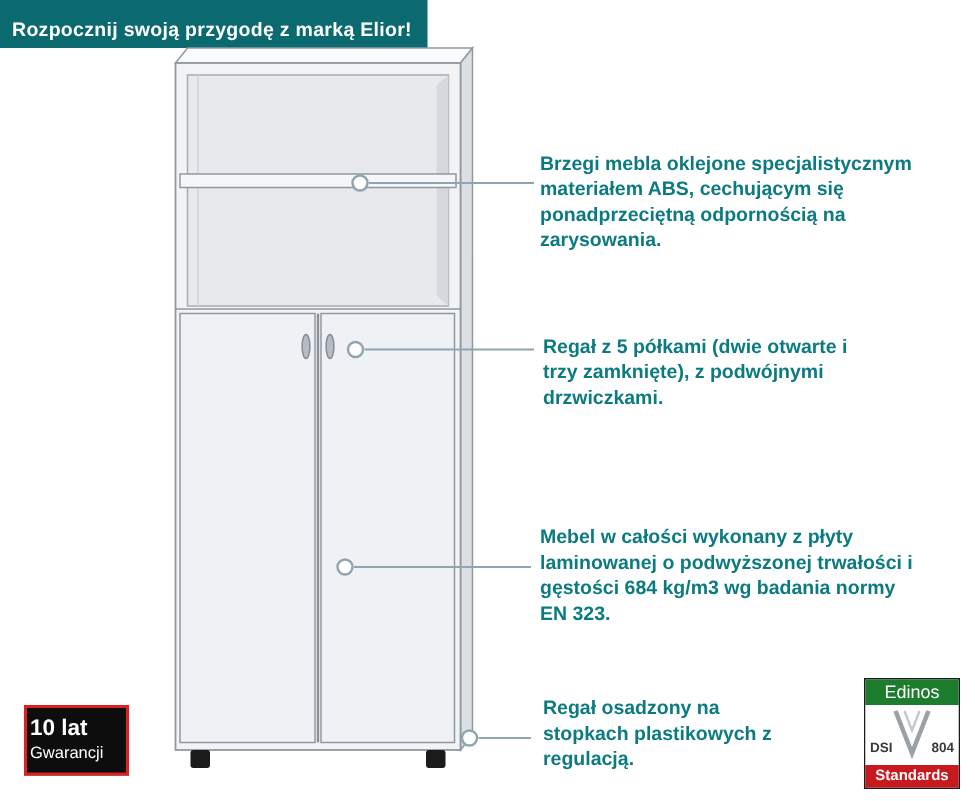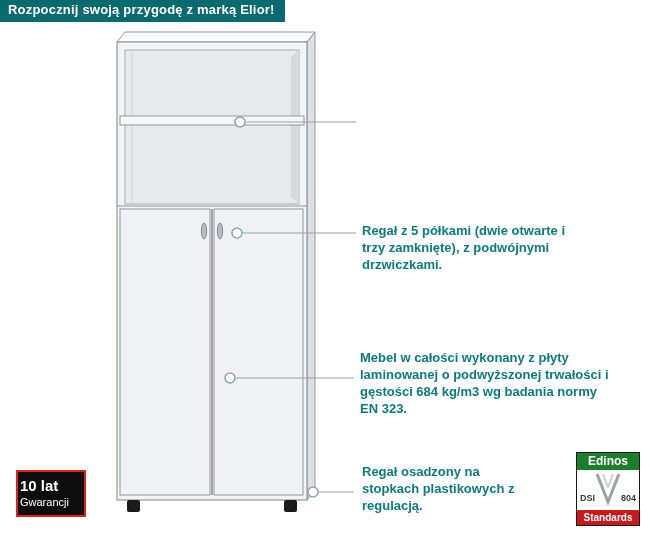--- a/index.html
+++ b/index.html
@@ -3,21 +3,21 @@
 <meta charset="utf-8">
 <style>
   html,body{margin:0;padding:0;background:#ffffff;}
   #canvas{
     position:relative;width:650px;height:534px;overflow:hidden;background:#ffffff;
     font-family:"Liberation Sans", sans-serif;
   }
   
   .banner{
     position:absolute;left:0;top:0;background:#0a6a70;color:#ffffff;
-    font-size:13px;font-weight:bold;padding:2px 10px 5px 8px;letter-spacing:.2px;
+    font-size:13px;font-weight:bold;padding:12px 10px 5px 8px;letter-spacing:.2px;
     white-space:nowrap;
   }
   
   .logo{position:absolute;left:476px;top:10px;display:flex;align-items:center;}
   .logo .brand{
     font-family:"Liberation Serif", serif;font-weight:bold;font-size:35px;
     color:#141414;letter-spacing:1px;margin-left:9px;margin-top:6px;
   }
   
   .callout{
@@ -30,21 +30,21 @@
     position:absolute;left:16px;top:470px;width:62px;background:#0d0d0d;
     border:2px solid #e01f1f;color:#ffffff;padding:5px 2px 6px;
   }
   .warranty .l1{font-size:15px;font-weight:bold;line-height:18px;}
   .warranty .l2{font-size:11px;font-weight:normal;line-height:14px;}
   
   .edinos{
     position:absolute;left:576px;top:452px;width:62px;border:1px solid #1b1b1b;
     background:#ffffff;display:flex;flex-direction:column;
   }
-  .edinos .head{background:#1c7e2d;color:#fff;font-size:12px;font-weight:bold;
+  .edinos .head{background:#1c7e2d;color:#fff;font-size:12px;font-weight:normal;
     text-align:center;line-height:17px;height:17px;}
   .edinos .body{position:relative;height:40px;background:#fff;}
   .edinos .code{position:absolute;bottom:7px;font-size:9px;font-weight:bold;color:#3a3a3a;}
   .edinos .code.left{left:3px;}
   .edinos .code.right{right:3px;}
   .edinos .foot{background:#c8191e;color:#fff;font-size:10px;font-weight:bold;
     text-align:center;line-height:15px;height:15px;}
 </style>
 </head>
 <body>
@@ -84,20 +84,21 @@
     <line x1="246" y1="122" x2="356" y2="122" stroke="#8fa6ae" stroke-width="1.2"></line>
     <circle cx="240" cy="122" r="5" fill="#ffffff" stroke="#8fa6ae" stroke-width="1.6"></circle>
     <line x1="243" y1="233" x2="356" y2="233" stroke="#8fa6ae" stroke-width="1.2"></line>
     <circle cx="237" cy="233" r="5" fill="#ffffff" stroke="#8fa6ae" stroke-width="1.6"></circle>
     <line x1="236" y1="378" x2="354" y2="378" stroke="#8fa6ae" stroke-width="1.2"></line>
     <circle cx="230" cy="378" r="5" fill="#ffffff" stroke="#8fa6ae" stroke-width="1.6"></circle>
     <line x1="319" y1="492" x2="354" y2="492" stroke="#8fa6ae" stroke-width="1.2"></line>
     <circle cx="313" cy="492" r="5" fill="#ffffff" stroke="#8fa6ae" stroke-width="1.6"></circle>
   </svg>
 
+  <div class="callout" style="left:360px;top:100px;width:258px">Brzegi mebla oklejone specjalistycznym materiałem ABS, cechującym się ponadprzeciętną odpornością na zarysowania.</div>
   <div class="callout" style="left:362px;top:222px;width:205px">Regał z 5 półkami (dwie otwarte i trzy zamknięte), z podwójnymi drzwiczkami.</div>
   <div class="callout" style="left:360px;top:349px;width:252px">Mebel w całości wykonany z płyty laminowanej o podwyższonej trwałości i gęstości 684 kg/m3 wg badania normy EN 323.</div>
   <div class="callout" style="left:362px;top:463px;width:172px">Regał osadzony na stopkach plastikowych z regulacją.</div>
 
   <div class="warranty">
     <div class="l1">10 lat</div>
     <div class="l2">Gwarancji</div>
   </div>
 
   <div class="edinos">

